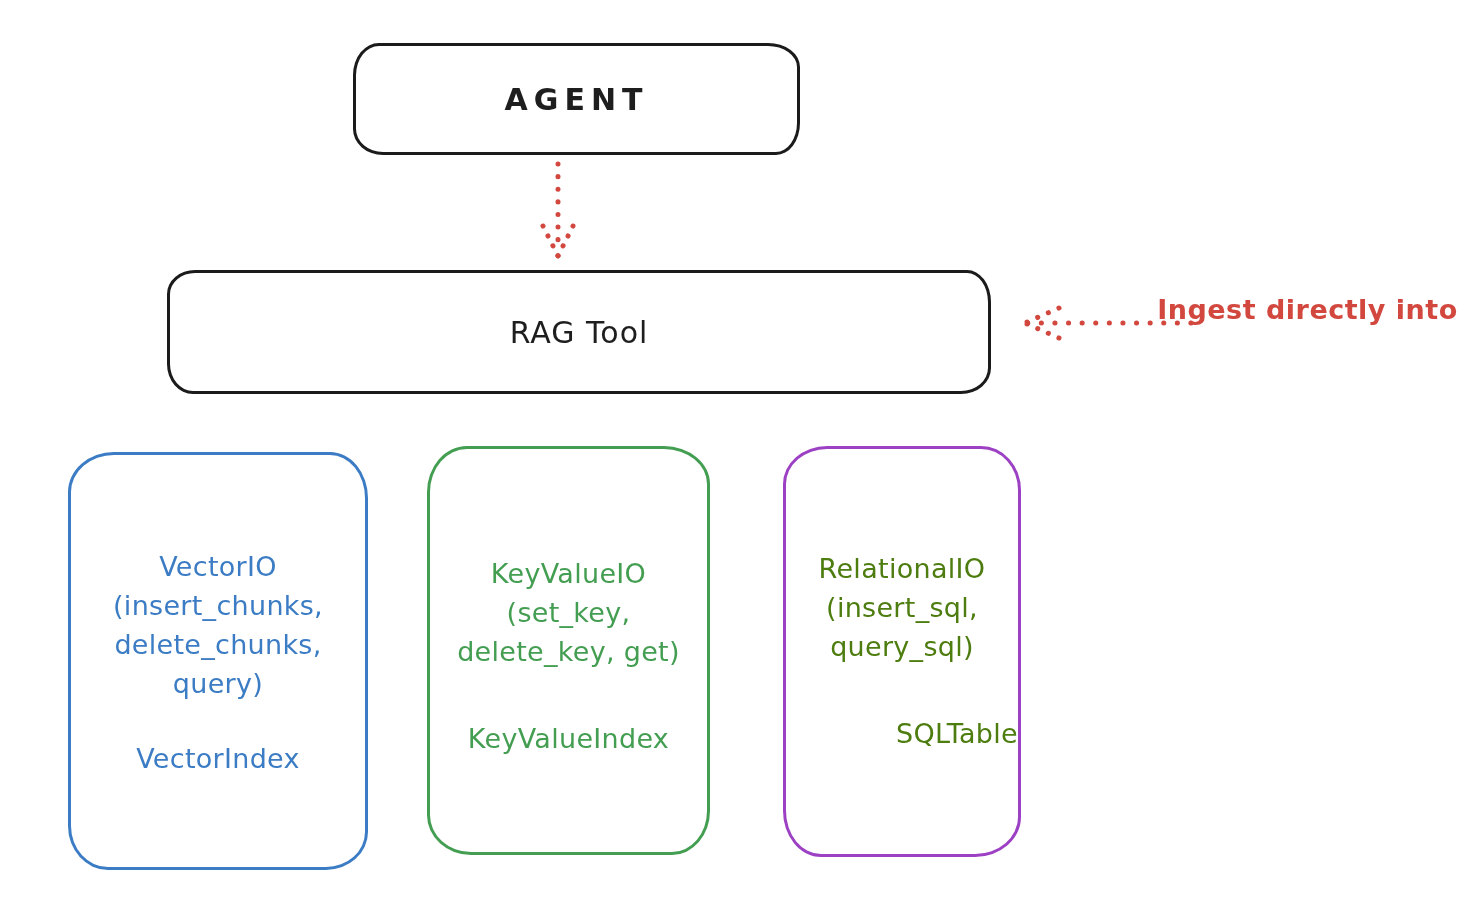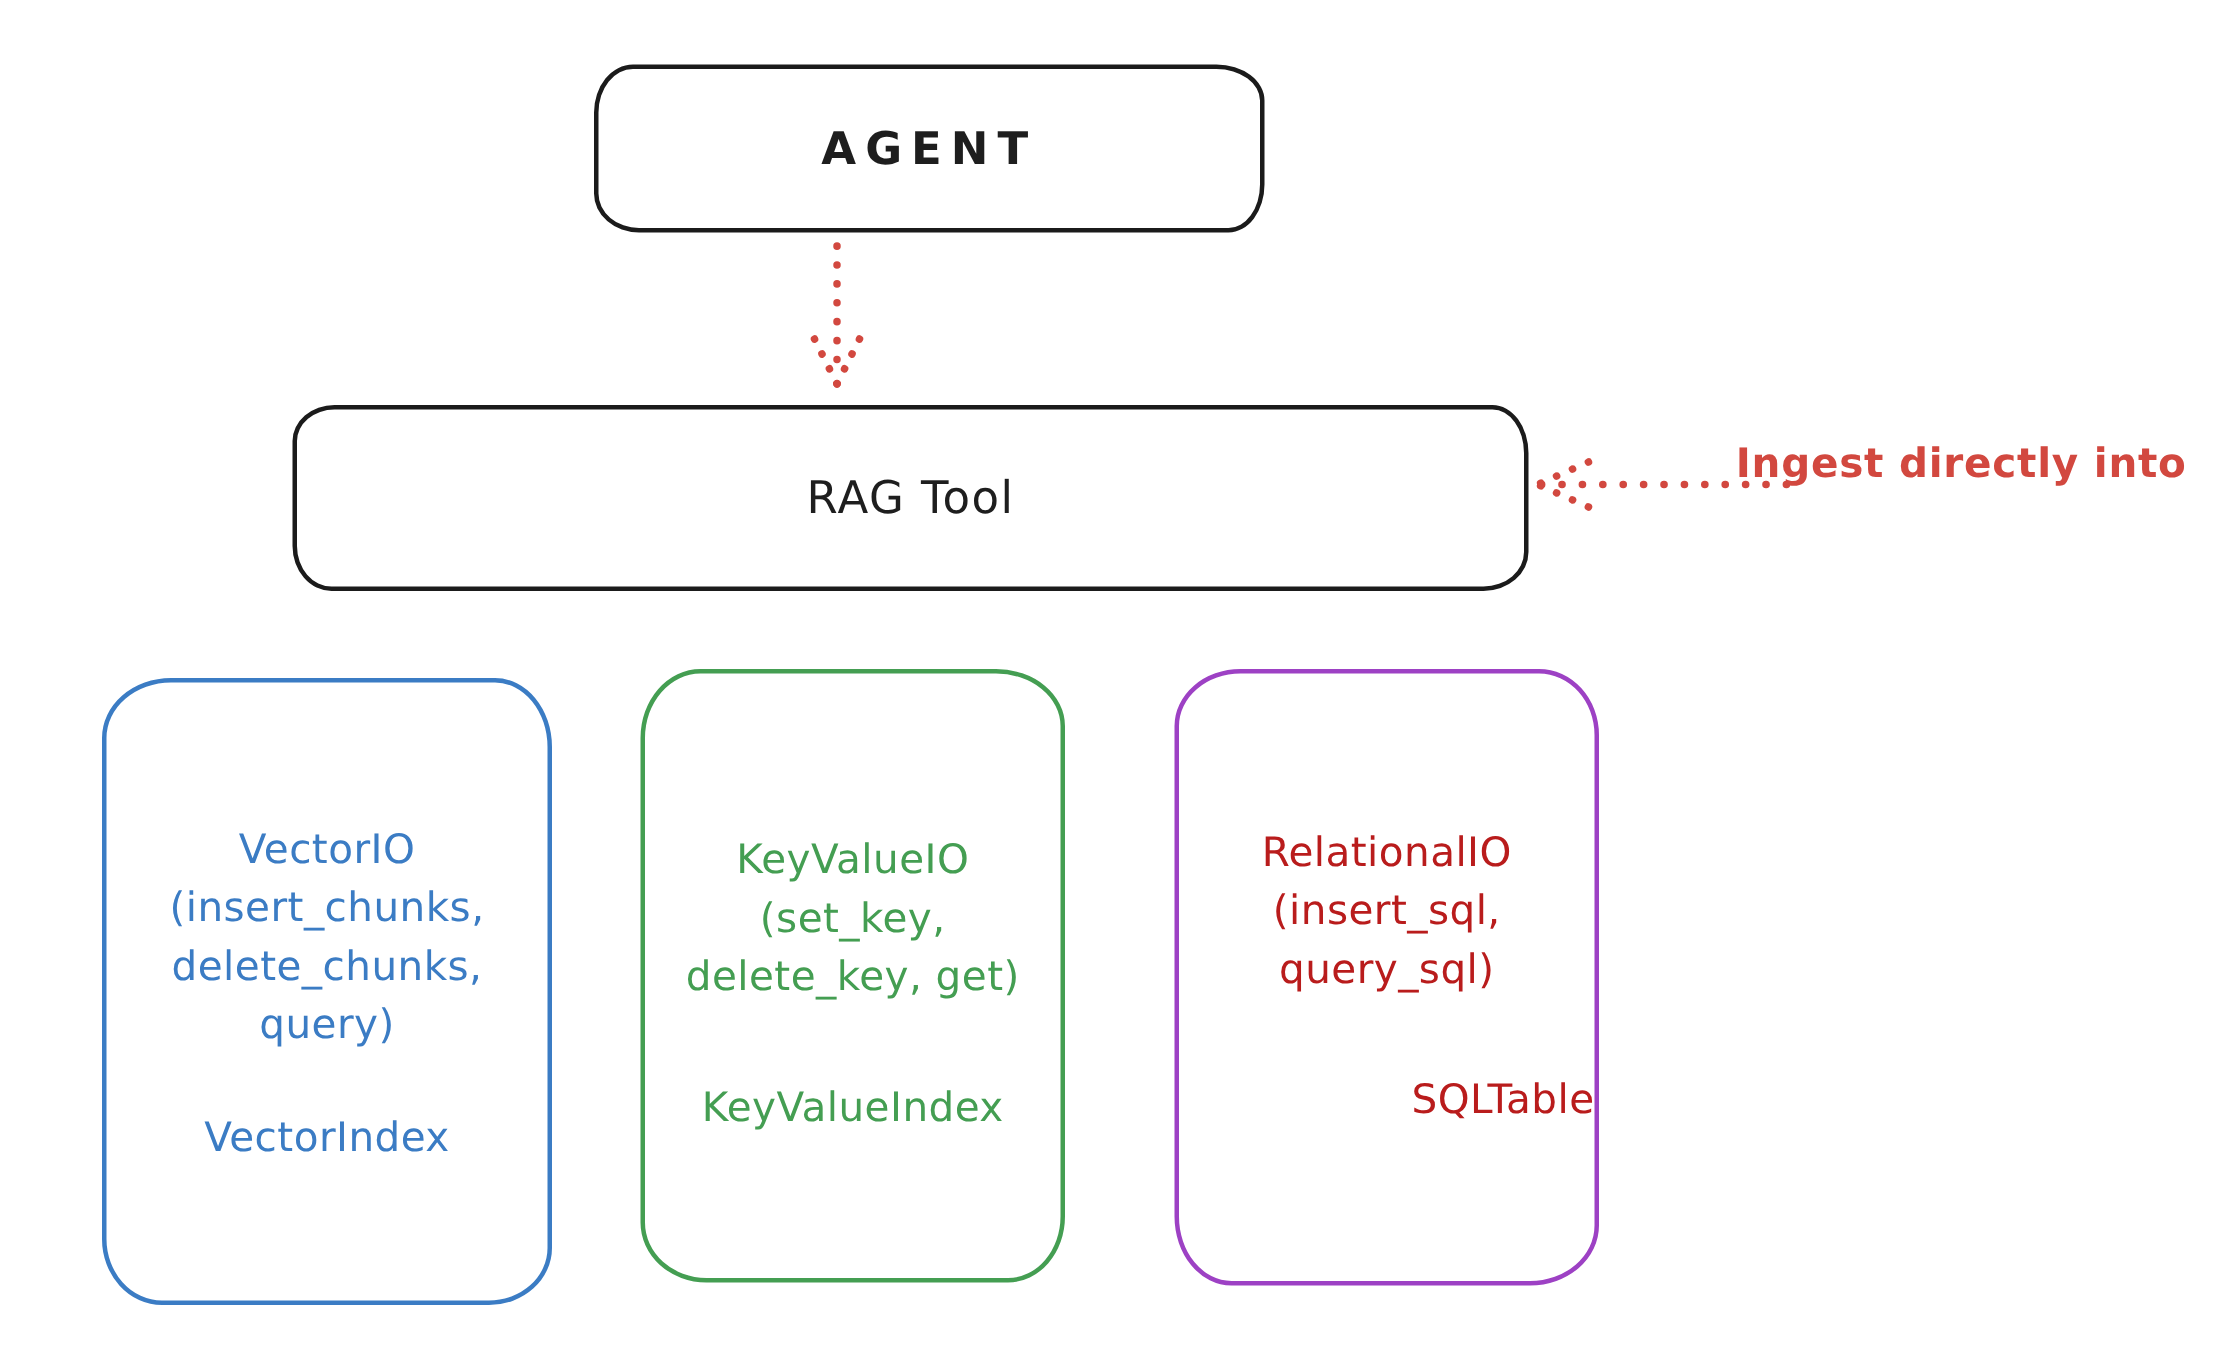--- a/index.html
+++ b/index.html
@@ -14,34 +14,33 @@
     overflow: hidden;
   }
 
   
   .hd-box {
     position: absolute;
     background: #ffffff;
     display: flex;
     align-items: center;
     justify-content: center;
-    margin-left: 43px;
   }
 
   .agent-box {
     left: 353px; top: 43px; width: 447px; height: 112px;
     border: 3.5px solid #1b1b1b;
     border-radius: 26px 32px 24px 30px / 32px 24px 32px 26px;
   }
   .agent-label {
     font-size: 30px; font-weight: 600; letter-spacing: 6px; color: #1e1e1e;
   }
 
   .rag-box {
-    left: 152px; top: 270px; width: 824px; height: 124px;
+    left: 167px; top: 270px; width: 824px; height: 124px;
     border: 3.5px solid #1b1b1b;
     border-radius: 28px 24px 30px 26px / 24px 32px 26px 30px;
   }
   .rag-label {
     font-size: 30px; font-weight: 500; letter-spacing: 1px; color: #1e1e1e;
   }
 
   
   .store {
     position: absolute;
@@ -60,22 +59,22 @@
     border-radius: 46px 38px 42px 40px / 40px 46px 38px 44px;
     padding-top: 92px;
   }
   .store-green {
     left: 427px; top: 446px; width: 283px; height: 409px;
     border-color: #449e52; color: #449e52;
     border-radius: 40px 46px 38px 44px / 46px 38px 44px 40px;
     padding-top: 105px;
   }
   .store-purple {
-    left: 783px; top: 446px; width: 283px; height: 411px;
-    border-color: #9d41c4; color: #b91c1c;
+    left: 783px; top: 446px; width: 238px; height: 411px;
+    border-color: #9d41c4; color: #4d7c0f;
     border-radius: 44px 40px 46px 38px / 38px 44px 40px 46px;
     padding-top: 100px;
   }
   .index-label-blue  { margin-top: 36px; }
   .index-label-green { margin-top: 48px; }
   .index-label-purple{ margin-top: 48px; text-align: right; }
 
   
   .annotation {
     position: absolute;

